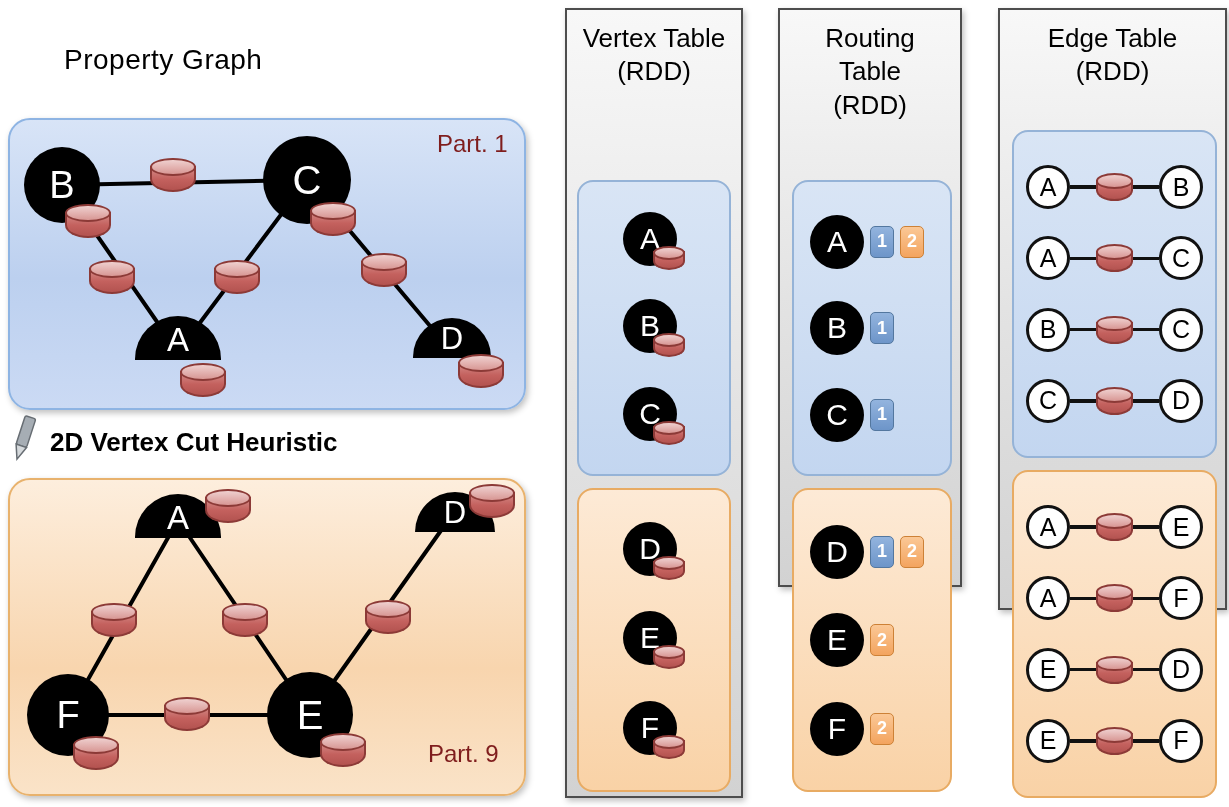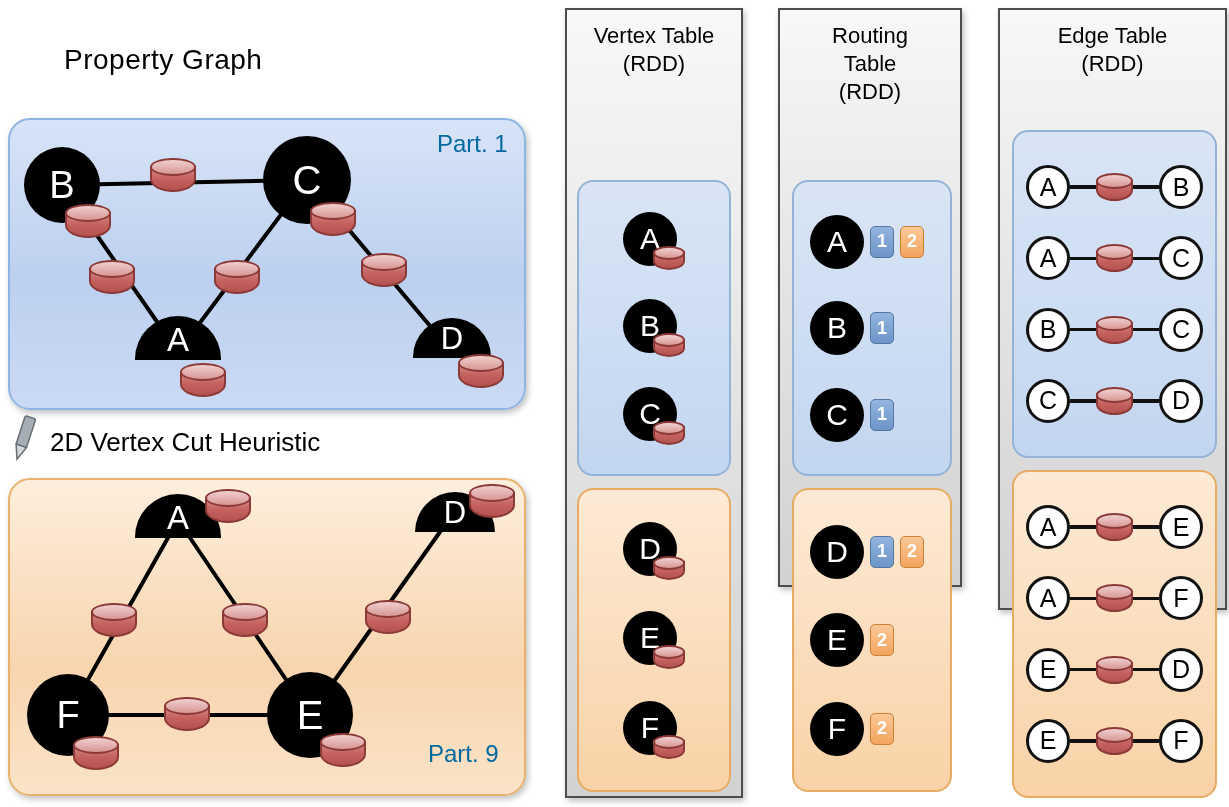--- a/index.html
+++ b/index.html
@@ -1,22 +1,22 @@
 <!DOCTYPE html>
 <html><head>
 <meta charset="utf-8">
 <style>
   * { margin:0; padding:0; box-sizing:border-box; }
   html,body { width:1229px; height:807px; }
   body { font-family:"Liberation Sans", sans-serif; background:#fff; position:relative; color:#000; }
   .canvas { position:absolute; left:0; top:0; width:1229px; height:807px; overflow:hidden; }
 
   .graph-title { position:absolute; left:64px; top:44px; font-size:28px; letter-spacing:.5px; z-index:4; }
-  .cut-label   { position:absolute; left:50px; top:427px; font-size:26px; z-index:4; }
-  .part-label  { position:absolute; font-size:24px; color:#0369a1; z-index:4; }
+  .cut-label   { position:absolute; left:50px; top:427px; font-size:26px; z-index:4;font-weight:bold; }
+  .part-label  { position:absolute; font-size:24px; color:#7f1d1d; z-index:4; }
 
   .part-box { position:absolute; border-radius:22px; z-index:0; }
   .part-box.blue   { background:linear-gradient(180deg,#d8e4f7 0%,#bcd0ef 55%,#cbdaf4 100%); border:2.5px solid #8eb4e3; box-shadow:2px 3px 6px rgba(0,0,0,.25); }
   .part-box.orange { background:linear-gradient(180deg,#fdeedd 0%,#f8d5ae 60%,#fae3c8 100%); border:2.5px solid #e8b26d; box-shadow:2px 3px 6px rgba(0,0,0,.25); }
 
   .edges-svg { position:absolute; left:0; top:0; z-index:1; pointer-events:none; }
 
   .vtx { position:absolute; background:#000; color:#fff; display:flex; align-items:center; justify-content:center; z-index:2; font-size:36px; }
   .vtx.circle { border-radius:50%; }
   .vtx.dome   { border-radius:300px 300px 0 0; align-items:flex-end; padding-bottom:1px; }
@@ -29,21 +29,21 @@
                  background:linear-gradient(180deg,#efd0cf,#d89794);
                  border:2px solid #8c3a37; border-radius:50%; z-index:1; }
   .cyl-lg { width:46px; height:34px; }
   .cyl-md { width:37px; height:28px; }
   .cyl-sm { width:32px; height:24px; }
   .gcyl   { position:absolute; z-index:3; }
   .cyl-inline { flex:0 0 auto; margin:0 -2px; }
 
   .col-box { position:absolute; background:linear-gradient(180deg,#f8f8f8 0%,#e3e3e3 50%,#d2d2d2 100%);
              border:2px solid #4d4d4d; box-shadow:2px 3px 6px rgba(0,0,0,.25); }
-  .col-title { padding-top:12px; text-align:center; font-size:22px; line-height:1.28; }
+  .col-title { padding-top:12px; text-align:center; font-size:26px; line-height:1.28; }
   .col-title span { display:block; }
   .col-title.narrow span:first-child { width:112px; margin:0 auto; }
 
   .inner-box { position:absolute; border-radius:16px; }
   .inner-box.blue   { background:linear-gradient(180deg,#d9e5f5 0%,#c3d6f0 100%); border:2px solid #95b3d7; }
   .inner-box.orange { background:linear-gradient(180deg,#fdead6 0%,#f9d2a6 100%); border:2px solid #e8ab63; }
   .flexcol { display:flex; flex-direction:column; justify-content:space-evenly; align-items:center; }
 
   .vrow { position:relative; width:62px; height:58px; }
   .bvtx { width:54px; height:54px; background:#000; border-radius:50%; color:#fff;

